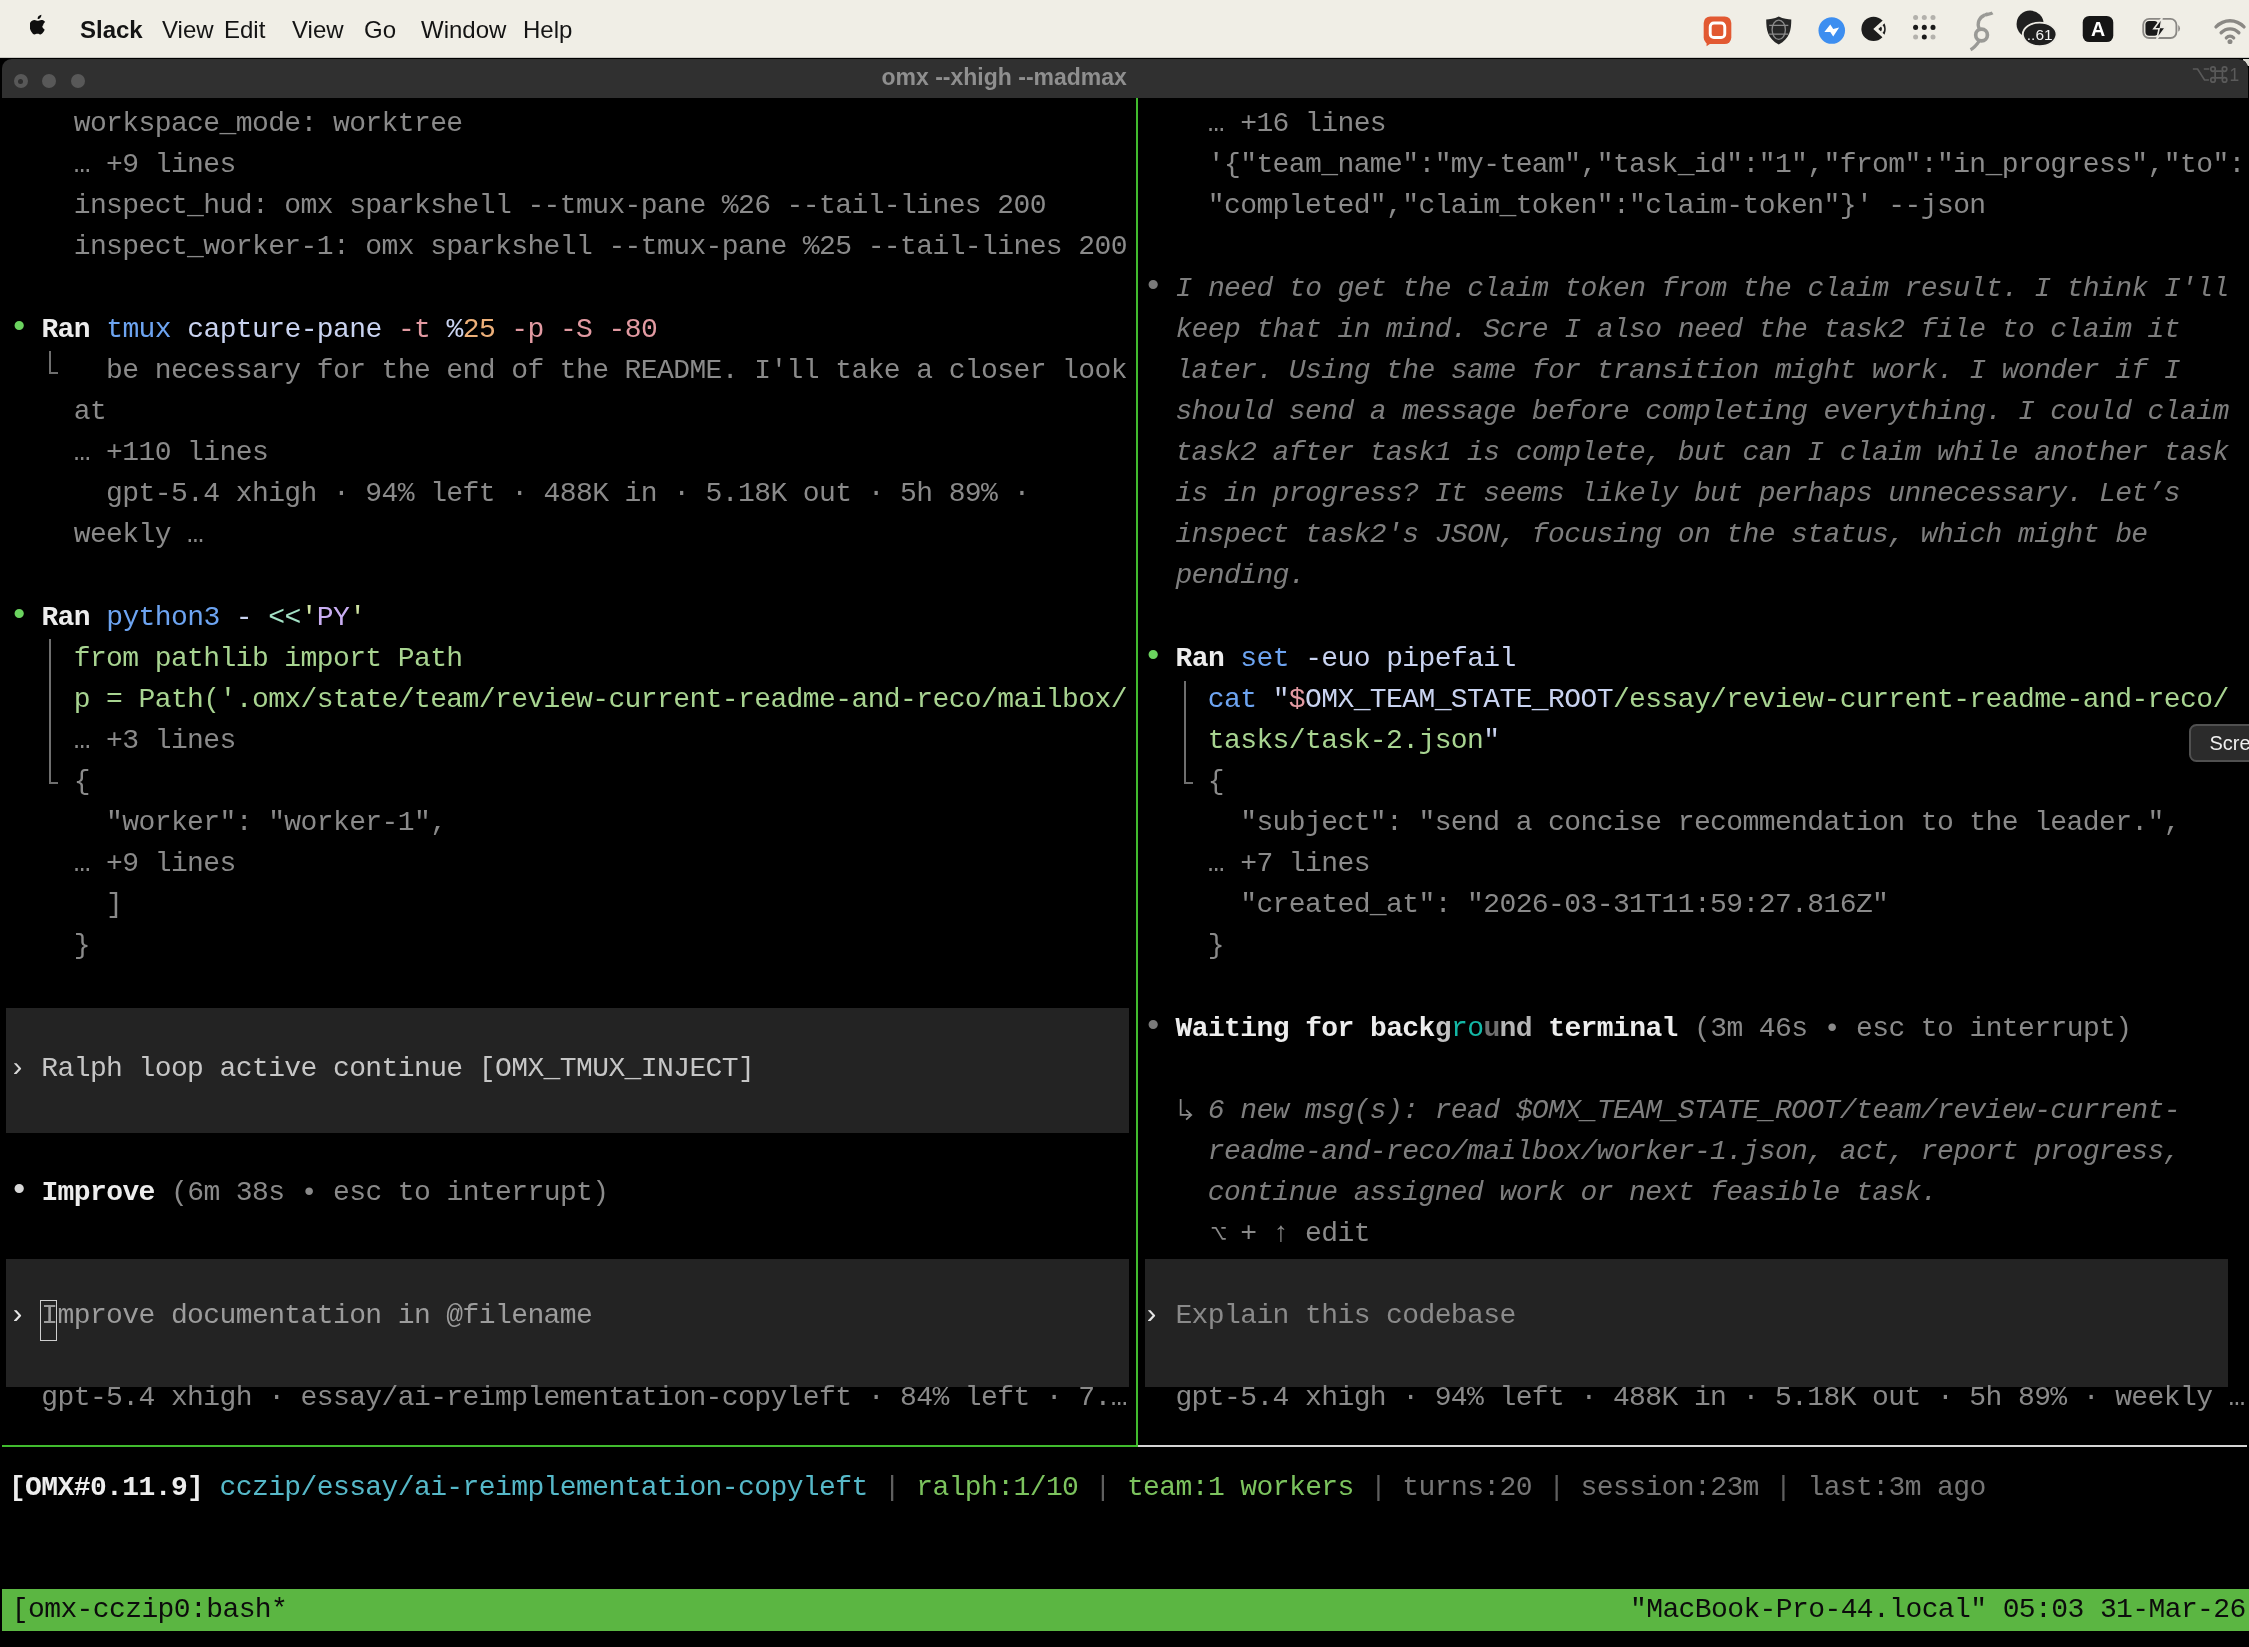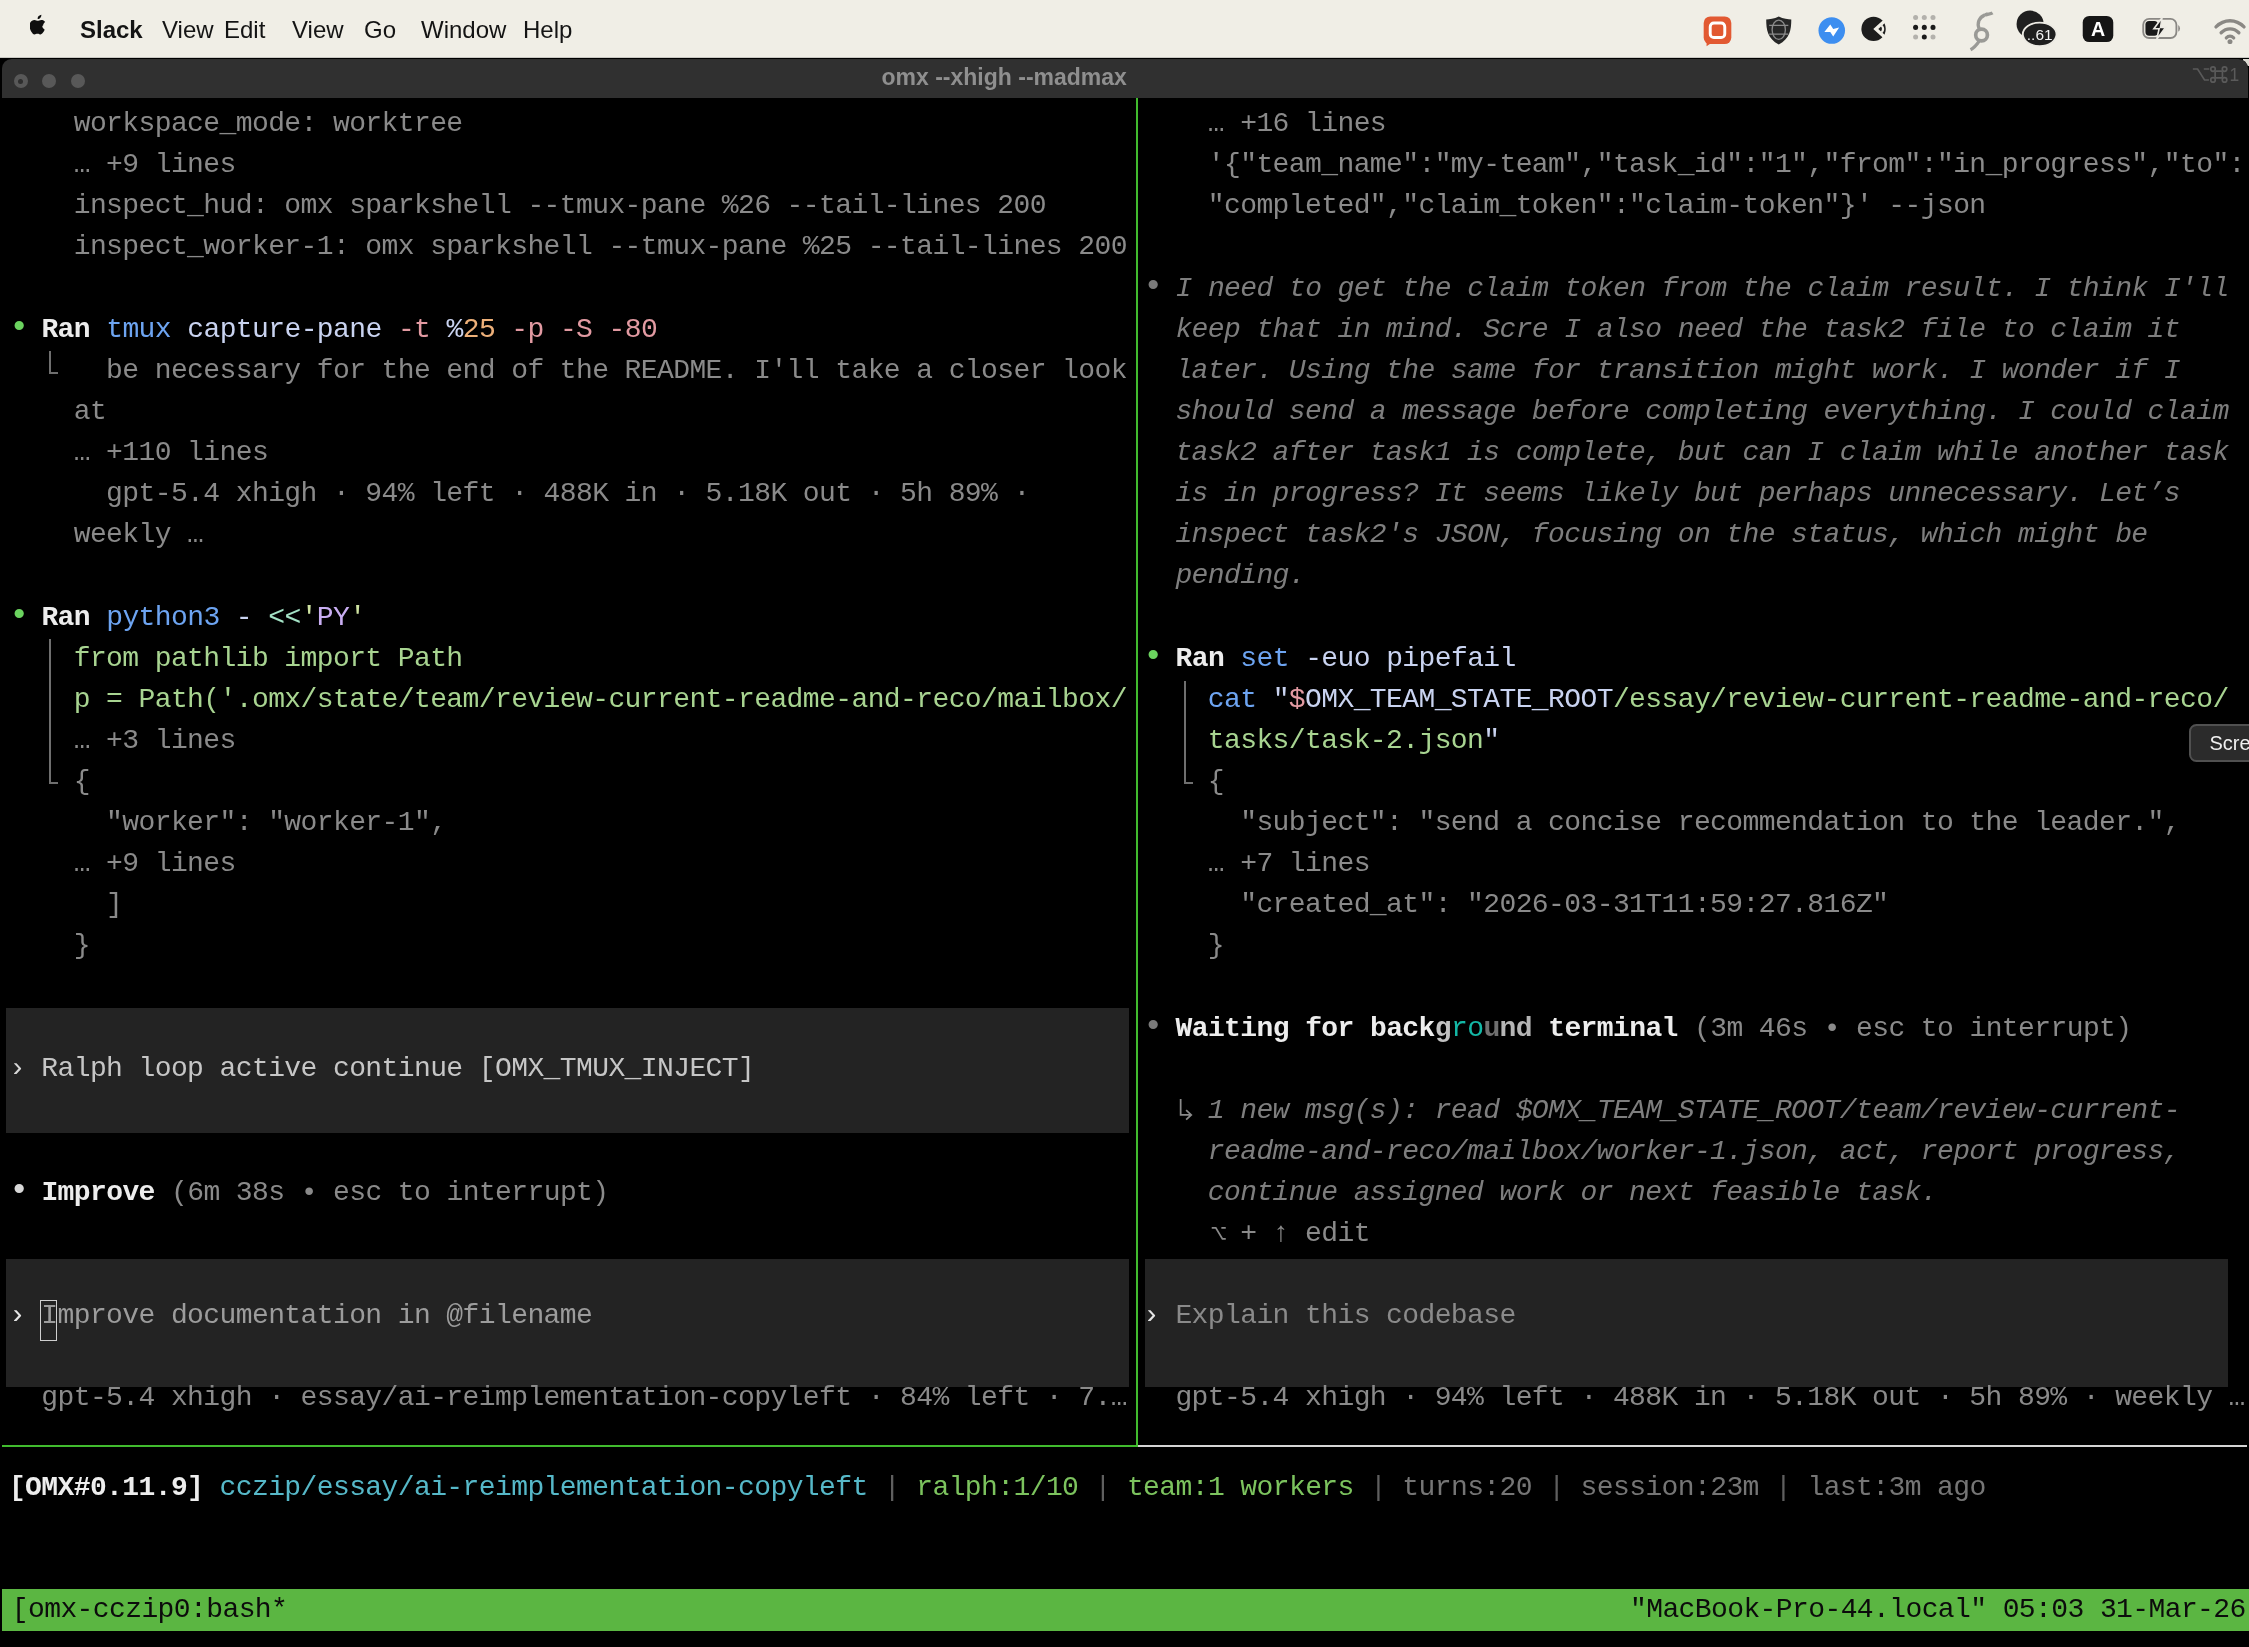--- a/index.html
+++ b/index.html
@@ -187,21 +187,21 @@
     <span class="b">cat</span> <span class="pw">"</span><span class="pk">$</span><span class="pw">OMX_TEAM_STATE_ROOT</span><span class="gr">/essay/review-current-readme-and-reco/</span>
     <span class="gr">tasks/task-2.json</span><span class="pw">"</span>
     {
       "subject": "send a concise recommendation to the leader.",
     … +7 lines
       "created_at": "2026-03-31T11:59:27.816Z"
     }
 
 <span class="gb">•</span> <span class="w">Waiting for back</span><span class="s1">g</span><span class="s2">ro</span><span class="s3">u</span><span class="s4">nd</span><span class="w"> terminal</span> (3m 46s • esc to interrupt)
 
-    <span class="it">1 new msg(s): read $OMX_TEAM_STATE_ROOT/team/review-current-</span>
+    <span class="it">6 new msg(s): read $OMX_TEAM_STATE_ROOT/team/review-current-</span>
     <span class="it">readme-and-reco/mailbox/worker-1.json, act, report progress,</span>
     <span class="it">continue assigned work or next feasible task.</span>
       + ↑ edit
 
 <span class="p2">›</span> <span class="c3">Explain this codebase</span>
 
   gpt-5.4 xhigh · 94% left · 488K in · 5.18K out · 5h 89% · weekly …</pre>
 <svg class="abs" style="left:1177px;top:1098px" width="19" height="31" viewBox="0 0 26 42">
     <path d="M5 1 V23 H18 M12.5 16.5 L19.5 23 L12.5 29.5" stroke="#8a8a8a" stroke-width="2.4" fill="none"></path>
   </svg>

